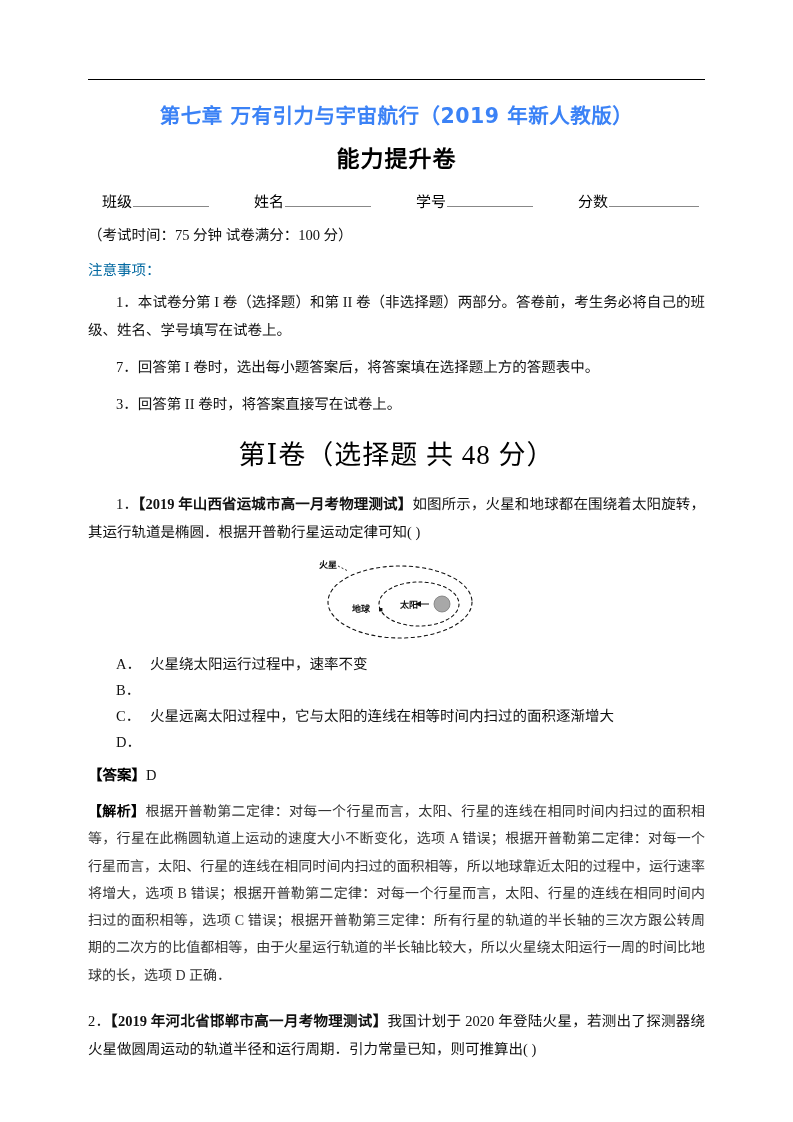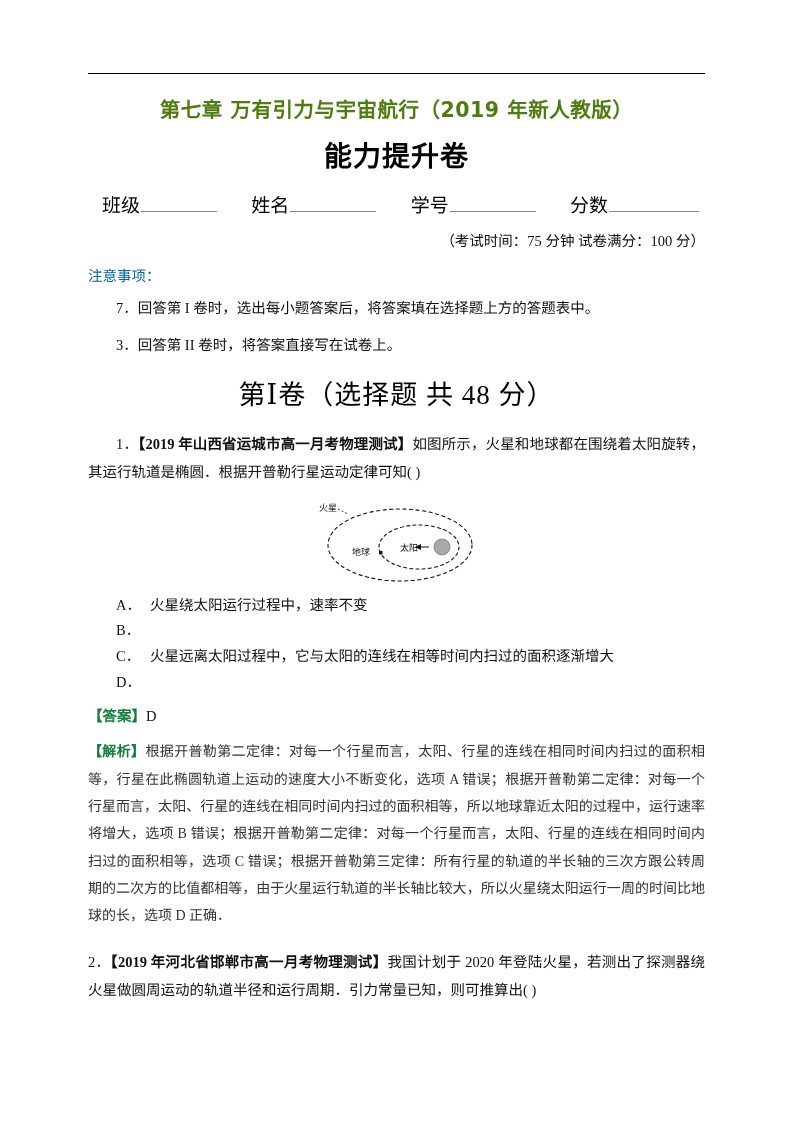--- a/index.html
+++ b/index.html
@@ -30,70 +30,70 @@
     position: absolute;
     left: 88px;
     right: 88px;
     top: 71px;
     height: 0;
     border-top: 1.6px solid #000;
   }
 
   
   .title-main {
-    margin: 2px;
+    margin: 8px;
     padding-top: 96px;
     text-align: center;
     font-family: "DejaVu Sans", "Liberation Sans", sans-serif;
     font-size: 20.5px;
     font-weight: bold;
     letter-spacing: .5px;
-    color: #4d7c0f;
+    color: #3b82f6;
     line-height: 1.25;
   }
   .title-sub {
     margin: 10px 0 0 0;
     text-align: center;
     font-family: "DejaVu Sans", "Liberation Sans", sans-serif;
-    font-size: 28px;
+    font-size: 23px;
     font-weight: bold;
     letter-spacing: 1px;
     color: #000;
   }
 
   
   .id-line {
     margin-top: 16px;
     display: flex;
     justify-content: space-between;
     align-items: baseline;
     font-size: 16.5px;
     padding: 0 6px 0 14px;
     color: #000;
   }
   .id-field {
     display: inline-flex;
     align-items: baseline;
     white-space: nowrap;
   }
-  .id-field .lbl { font-size: 19px; font-family: Liberation Mono, monospace; }
+  .id-field .lbl { font-size: 15px; font-family: Liberation Mono, monospace; }
   .id-field .blank {
     display: inline-block;
     border-bottom: 1px solid #888;
     height: 13px;
     margin-left: 1px;
   }
   .blank-w1 { width: 76px; }
   .blank-w2 { width: 86px; }
   .blank-w3 { width: 86px; }
   .blank-w4 { width: 90px; }
 
   .exam-meta {
     margin-top: 11px;
-    text-align: right;
+    text-align: left;
     font-size: 14.5px;
     color: #111;
   }
 
   
   .notice-head {
     margin-top: 14px;
     font-size: 14.5px;
     color: #0369a1;
   }
@@ -140,21 +140,22 @@
   }
   .question.indented { text-indent: 28px; }
   .q-src { font-weight: bold; color: #111; }
 
   
   .figure-wrap {
     margin-top: 6px;
     height: 98px;
     display: flex;
     justify-content: center;
-    align-items: flex-end;
+    align-items: flex-start;
+    font-weight: bold;
   }
 
   
   .options {
     margin-top: 2px;
   }
   .option {
     font-size: 14.5px;
     line-height: 1.78;
     color: #111;
@@ -169,21 +170,21 @@
   .option .opt-text { flex: 1 1 auto; }
 
   
   .answer-line {
     margin-top: 7px;
     font-size: 14.5px;
     line-height: 1.9;
     color: #111;
   }
   .tag-red {
-    color: #15803d;
+    color: #000000;
     font-weight: bold;
   }
   .analysis {
     margin-top: 8px;
     font-size: 14px;
     line-height: 1.95;
     color: #333333;
     text-align: justify;
   }
 </style>
@@ -212,20 +213,21 @@
     </span>
     <span class="id-field">
       <span class="lbl">分数</span>
       <span class="blank blank-w4"></span>
     </span>
   </div>
 
   <div class="exam-meta">（考试时间：75 分钟    试卷满分：100 分）</div>
 
   <div class="notice-head">注意事项：</div>
+  <div class="notice-item">1．本试卷分第 I 卷（选择题）和第 II 卷（非选择题）两部分。答卷前，考生务必将自己的班级、姓名、学号填写在试卷上。</div>
   <div class="notice-item">7．回答第 I 卷时，选出每小题答案后，将答案填在选择题上方的答题表中。</div>
   <div class="notice-item">3．回答第 II 卷时，将答案直接写在试卷上。</div>
 
   <div class="volume-title">第Ⅰ卷（选择题 共 48 分）</div>
 
 
   <div class="question indented">
     <span>1．</span><span class="q-src">【2019 年山西省运城市高一月考物理测试】</span><span>如图所示，火星和地球都在围绕着太阳旋转，其运行轨道是椭圆．根据开普勒行星运动定律可知(    )</span>
   </div>
 

